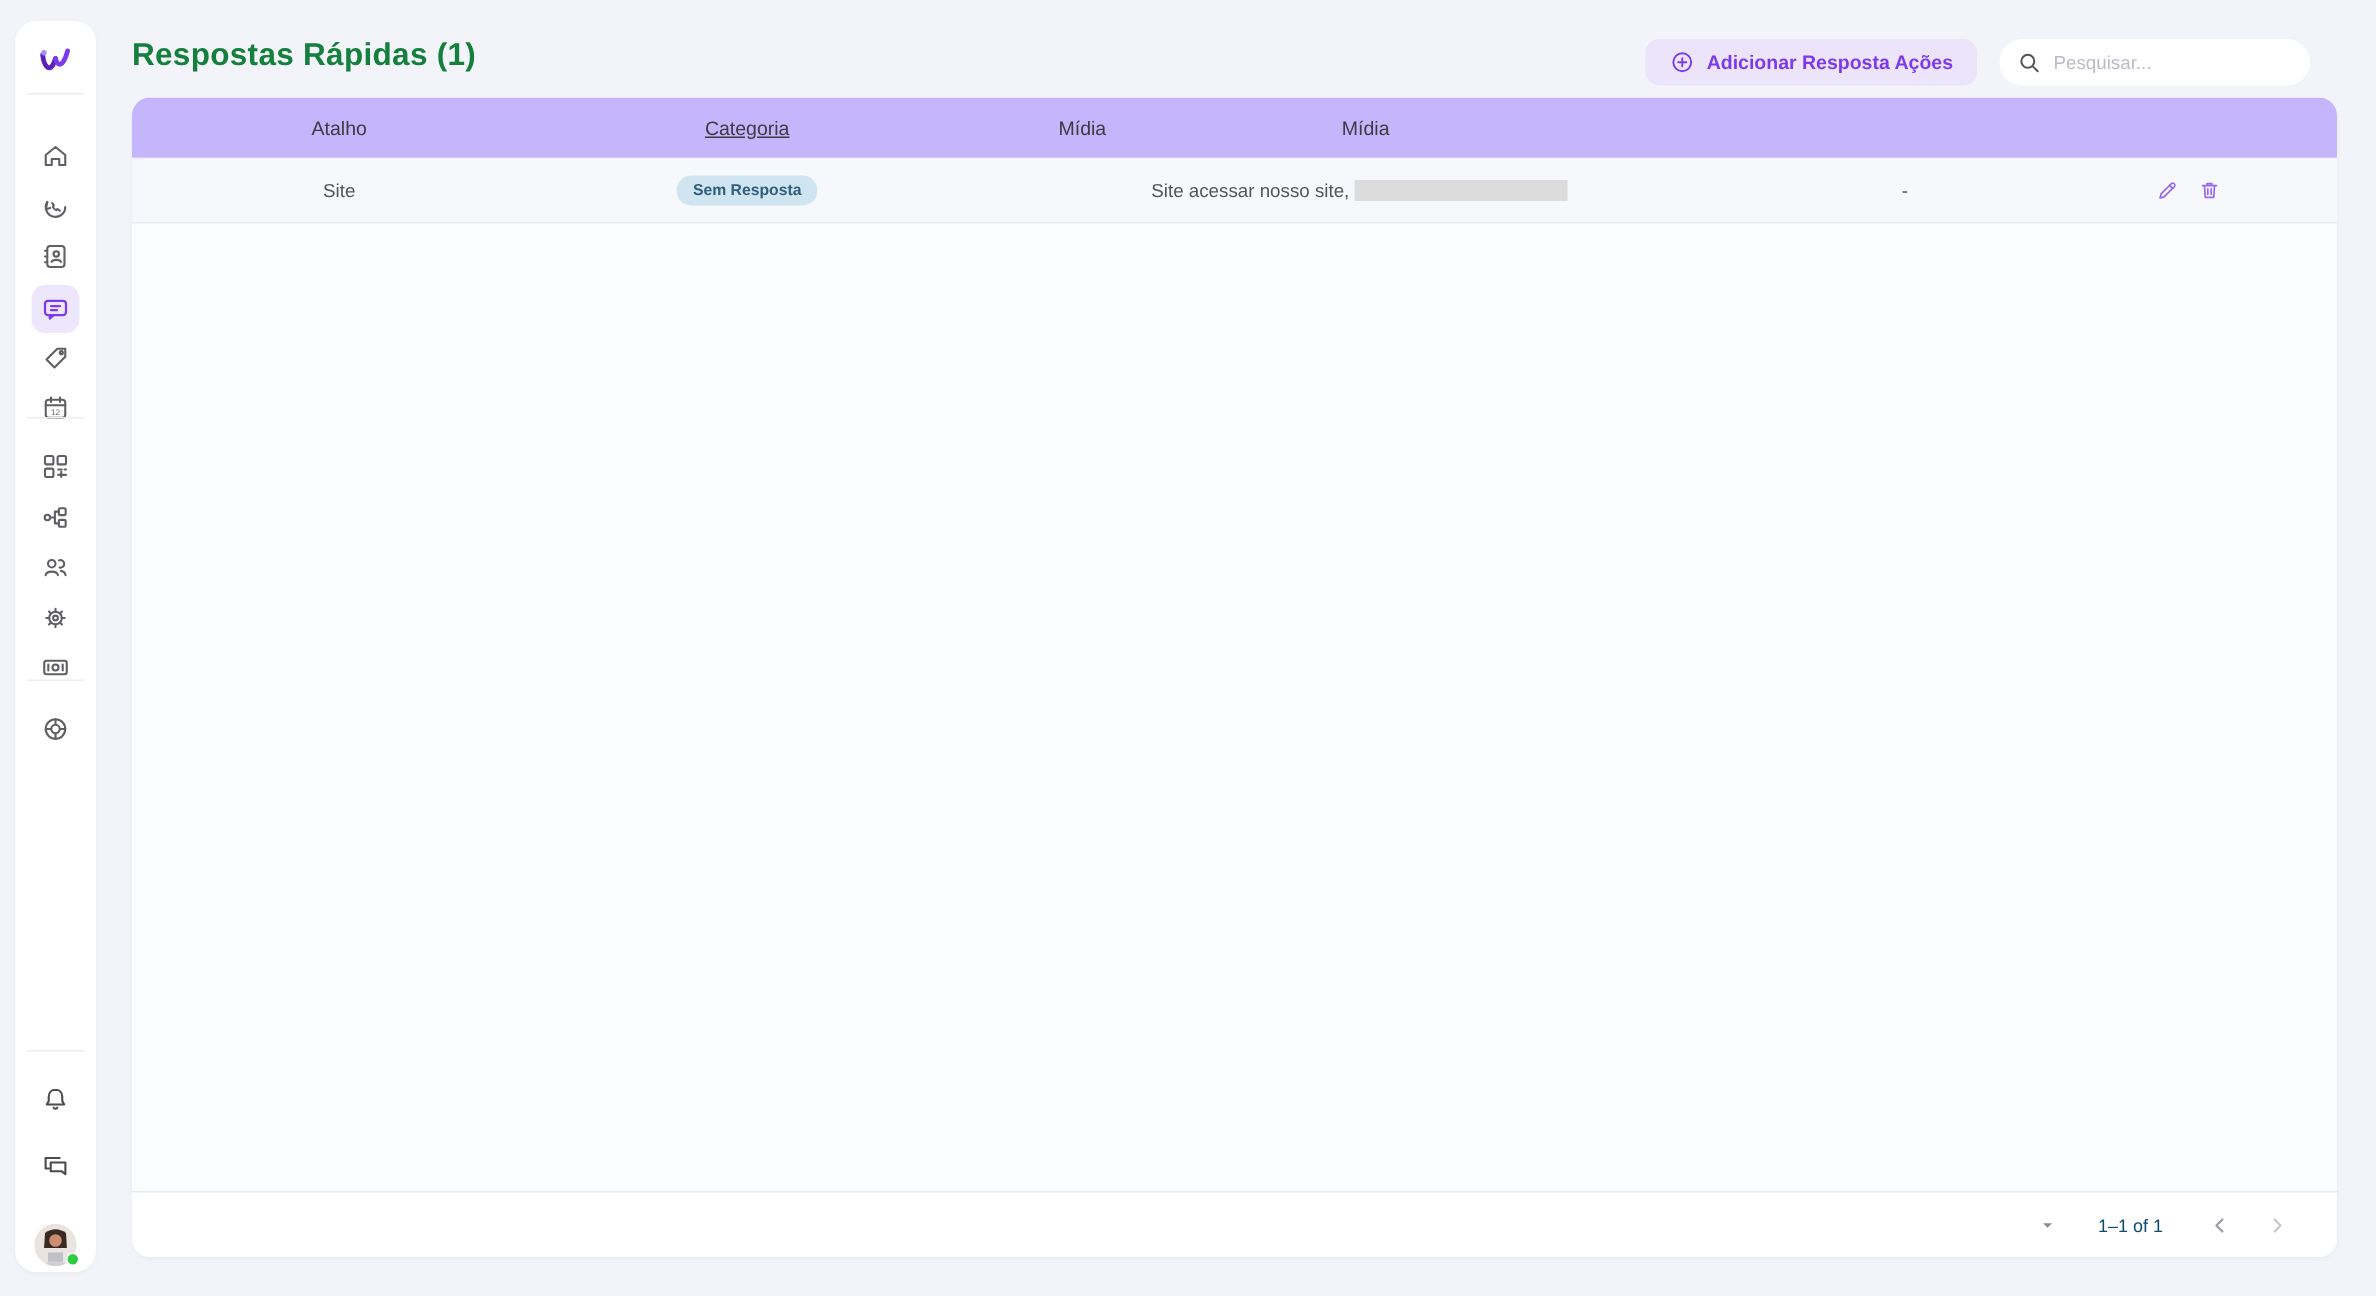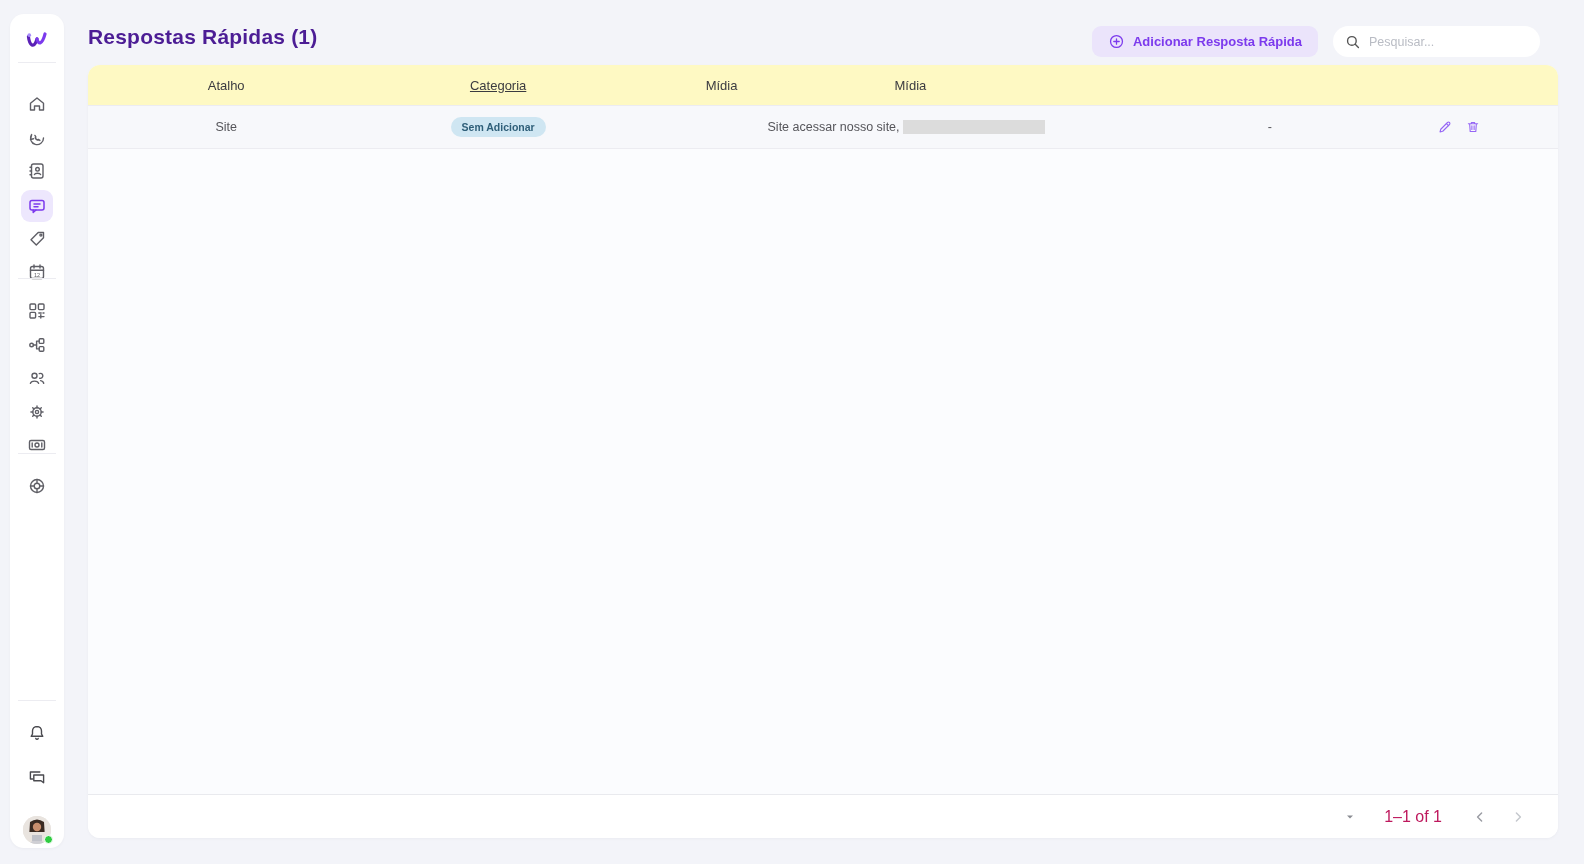--- a/index.html
+++ b/index.html
@@ -21,21 +21,21 @@
   .nav-item.active { background:#ede7fd; color:#7c3aed; }
   .nav-item svg { display:block; }
   .avatar-wrap { position:absolute; left:13px; width:28px; height:28px; cursor:pointer; }
   .avatar-circle { width:28px; height:28px; border-radius:50%; overflow:hidden; background:#e8e2de; }
   .status-dot { position:absolute; right:-2px; bottom:0; width:9px; height:9px;
     border-radius:50%; background:#2ecc40; border:1.5px solid #fff; }
 
   
   .page-title {
     position:absolute; left:88px; top:25px; font-size:21px; font-weight:bold;
-    color:#4c1d95; letter-spacing:.2px;
+    color:#15803d; letter-spacing:.2px;
   }
   .add-btn {
     position:absolute; right:266px; top:26px; height:31px; padding:0 16px;
     background:#ebe4fb; color:#7c3aed; border:none; border-radius:9px;
     font-family:"Liberation Sans", sans-serif; font-size:13px; font-weight:600;
     display:flex; align-items:center; gap:8px; cursor:pointer;
   }
   .search-box {
     position:absolute; right:44px; top:26px; width:207px; height:31px;
     background:#ffffff; border-radius:16px; display:flex; align-items:center;
@@ -46,21 +46,21 @@
     font-size:12.5px; color:#555; background:transparent;
   }
   .search-box input::placeholder { color:#b9bcc4; }
 
   
   .card {
     position:absolute; left:88px; top:65px; width:1470px; height:773px;
     background:#fbfcfe; border-radius:12px; box-shadow:0 1px 3px rgba(30,30,60,.04);
     display:flex; flex-direction:column; overflow:hidden;
   }
-  .thead { display:flex; height:41px; background:#fef9c3; border-bottom:1px solid #ececf1;
+  .thead { display:flex; height:41px; background:#c4b5fd; border-bottom:1px solid #ececf1;
     align-items:center; flex:0 0 auto; }
   .trow  { display:flex; height:43px; background:#f7f8fb; border-bottom:1px solid #ececf1;
     align-items:center; flex:0 0 auto; }
   .col-1 { width:18.8%; } .col-2 { width:18.2%;text-decoration:underline; } .col-3 { width:37.3%; }
   .col-4 { width:12.2%; } .col-5 { width:13.5%; }
   .cell { text-align:center; }
   .thead .cell { font-size:13px; color:#3b3b40; font-weight:500; }
   .trow  .cell { font-size:12.5px; color:#55555a; }
   .badge {
     display:inline-block; background:#cfe6f2; color:#2f5f79; font-size:10.5px;
@@ -73,21 +73,21 @@
     display:flex; align-items:center; }
   .tbody-space { flex:1 1 auto; }
 
   
   .pagination {
     flex:0 0 44px; background:#ffffff; border-top:1px solid #e9eaee;
     display:flex; align-items:center; justify-content:flex-end; padding-right:28px;
   }
   .pg-caret { background:none; border:none; cursor:pointer; color:#8a8c92;
     display:flex; align-items:center; margin-right:28px; }
-  .pg-label { font-size:16px; color:#be185d; margin-right:26px; }
+  .pg-label { font-size:12px; color:#0c4a6e; margin-right:26px; }
   .pg-btn { background:none; border:none; cursor:pointer; display:flex; align-items:center;
     padding:4px; }
   .pg-prev { color:#9a9ca3; margin-right:14px; }
   .pg-next { color:#c4c7cd; }
 </style>
 </head>
 <body>
 
 <nav class="sidebar">
   <div class="side-logo">
@@ -250,21 +250,21 @@
 
 <h1 class="page-title">Respostas Rápidas (1)</h1>
 
 <button class="add-btn">
   <span style="display:flex">
     <svg width="17" height="17" viewBox="0 0 20 20" fill="none" stroke="currentColor" stroke-width="1.5" stroke-linecap="round">
         <circle cx="10" cy="10" r="7"></circle>
         <path d="M10 6.8v6.4M6.8 10h6.4"></path>
       </svg>
   </span>
-  <span>Adicionar Resposta Rápida</span>
+  <span>Adicionar Resposta Ações</span>
 </button>
 
 <div class="search-box">
   <span style="display:flex; color:#555">
     <svg width="16" height="16" viewBox="0 0 20 20" fill="none" stroke="currentColor" stroke-width="1.7" stroke-linecap="round">
         <circle cx="8.6" cy="8.6" r="5.4"></circle>
         <path d="M12.8 12.8l4 4"></path>
       </svg>
   </span>
   <input type="text" placeholder="Pesquisar..." style="">
@@ -274,21 +274,21 @@
   <div class="thead">
     <div class="cell col-1">Atalho</div>
     <div class="cell col-2">Categoria</div>
     <div class="cell col-4">Mídia</div>
     <div class="cell col-5">Mídia</div>
   </div>
 
   <div class="trow">
     <div class="cell col-1">Site</div>
     <div class="cell col-2">
-      <span class="badge">Sem Adicionar</span>
+      <span class="badge">Sem Resposta</span>
     </div>
     <div class="cell col-3">
       <span>Site acessar nosso site,</span><span class="redact"></span>
     </div>
     <div class="cell col-4">-</div>
     <div class="cell col-5 actions">
       <button class="icon-btn">
         <span style="display:flex">
           <svg width="16" height="16" viewBox="0 0 20 20" fill="none" stroke="currentColor" stroke-width="1.4" stroke-linecap="round" stroke-linejoin="round">
               <path d="M3.8 16.2l.9-3.4 8.4-8.4a1.75 1.75 0 0 1 2.5 2.5l-8.4 8.4z"></path>

